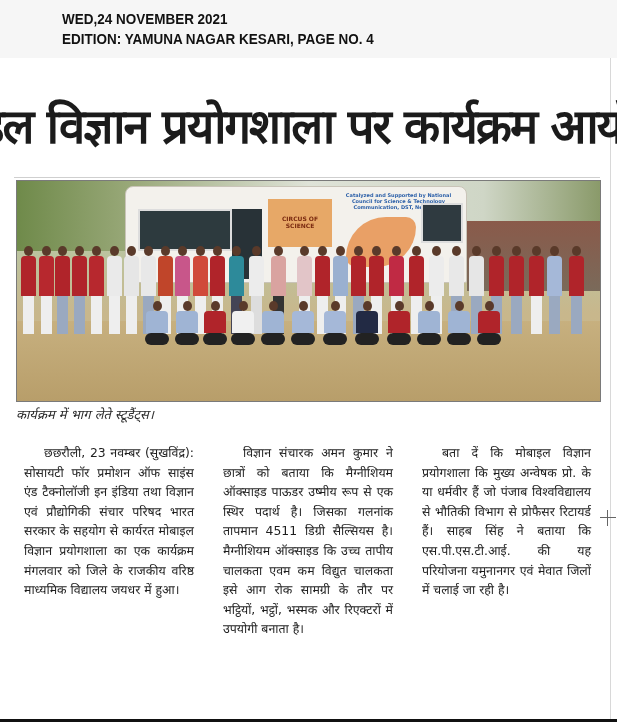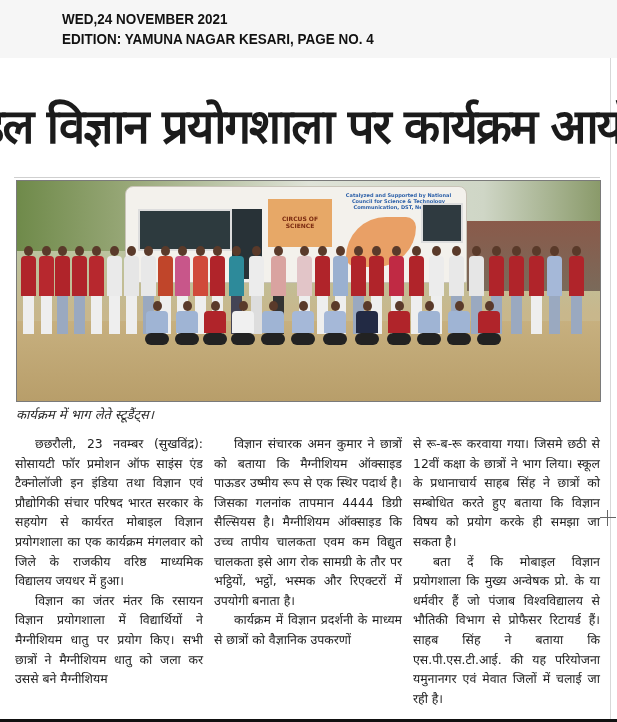--- a/index.html
+++ b/index.html
@@ -74,21 +74,21 @@
   .seated .legs { width:24px; height:12px; background:#222; border-radius:6px; }
   .caption {
     position: absolute; left: 16px; top: 405px;
     font-family: "DejaVu Sans", sans-serif; font-style: italic; font-size: 13px; color: #2a2a2a;
   }
   .column {
     position: absolute; top: 434px;
     font-family: "DejaVu Sans", sans-serif; font-size: 12.4px; line-height: 19.6px;
     text-align: justify; color: #1e1e1e;
   }
-  .column p { margin: 0; text-indent: 20px; }
+  .column p { margin: 9px; text-indent: 20px; }
   .column p.first { text-indent: 20px; }
   .col1 { left: 15px; width: 188px; }
   .col2 { left: 214px; width: 188px; }
   .col3 { left: 413px; width: 187px; }
   .plus { position:absolute; left:600px; top:510px; width:16px; height:16px; }
   .plus::before { content:""; position:absolute; left:7px; top:0; width:1px; height:16px; background:#666; }
   .plus::after { content:""; position:absolute; left:0; top:7px; width:16px; height:1px; background:#666; }
   .bottom-rule { position:absolute; left:0; top:719px; width:617px; height:3px; background:#111; }
 </style>
 </head>
@@ -332,25 +332,22 @@
         <div class="body" style="background:#b0242a"></div>
         <div class="legs"></div>
       </div>
   </div>
 </div>
 
 <div class="caption">कार्यक्रम में भाग लेते स्टूडैंट्स।</div>
 
 <div class="column col1">
   <p class="first">छछरौली, 23 नवम्बर (सुखविंद्र): सोसायटी फॉर प्रमोशन ऑफ साइंस एंड टैक्नोलॉजी इन इंडिया तथा विज्ञान एवं प्रौद्योगिकी संचार परिषद भारत सरकार के सहयोग से कार्यरत मोबाइल विज्ञान प्रयोगशाला का एक कार्यक्रम मंगलवार को जिले के राजकीय वरिष्ठ माध्यमिक विद्यालय जयधर में हुआ।</p>
-  <p>विज्ञान का जंतर मंतर कि रसायन विज्ञान प्रयोगशाला में विद्यार्थियों ने मैग्नीशियम धातु पर प्रयोग किए। सभी छात्रों ने मैग्नीशियम धातु को जला कर उससे बने मैग्नीशियम</p>
 </div>
 <div class="column col2">
-  <p>विज्ञान संचारक अमन कुमार ने छात्रों को बताया कि मैग्नीशियम ऑक्साइड पाऊडर उष्मीय रूप से एक स्थिर पदार्थ है। जिसका गलनांक तापमान 4444 डिग्री सैल्सियस है। मैग्नीशियम ऑक्साइड कि उच्च तापीय चालकता एवम कम विद्युत चालकता इसे आग रोक सामग्री के तौर पर भट्ठियों, भट्ठों, भस्मक और रिएक्टरों में उपयोगी बनाता है।</p>
-  <p>कार्यक्रम में विज्ञान प्रदर्शनी के माध्यम से छात्रों को वैज्ञानिक उपकरणों</p>
+  <p>विज्ञान संचारक अमन कुमार ने छात्रों को बताया कि मैग्नीशियम ऑक्साइड पाऊडर उष्मीय रूप से एक स्थिर पदार्थ है। जिसका गलनांक तापमान 4511 डिग्री सैल्सियस है। मैग्नीशियम ऑक्साइड कि उच्च तापीय चालकता एवम कम विद्युत चालकता इसे आग रोक सामग्री के तौर पर भट्ठियों, भट्ठों, भस्मक और रिएक्टरों में उपयोगी बनाता है।</p>
 </div>
 <div class="column col3">
-  <p style="text-indent:0">से रू-ब-रू करवाया गया। जिसमे छठी से 12वीं कक्षा के छात्रों ने भाग लिया। स्कूल के प्रधानाचार्य साहब सिंह ने छात्रों को सम्बोधित करते हुए बताया कि विज्ञान विषय को प्रयोग करके ही समझा जा सकता है।</p>
   <p>बता दें कि मोबाइल विज्ञान प्रयोगशाला कि मुख्य अन्वेषक प्रो. के या धर्मवीर हैं जो पंजाब विश्वविद्यालय से भौतिकी विभाग से प्रोफैसर रिटायर्ड हैं। साहब सिंह ने बताया कि एस.पी.एस.टी.आई. की यह परियोजना यमुनानगर एवं मेवात जिलों में चलाई जा रही है।</p>
 </div>
 
 <div class="plus"></div>
 <div class="bottom-rule"></div>
 
 </body></html>

